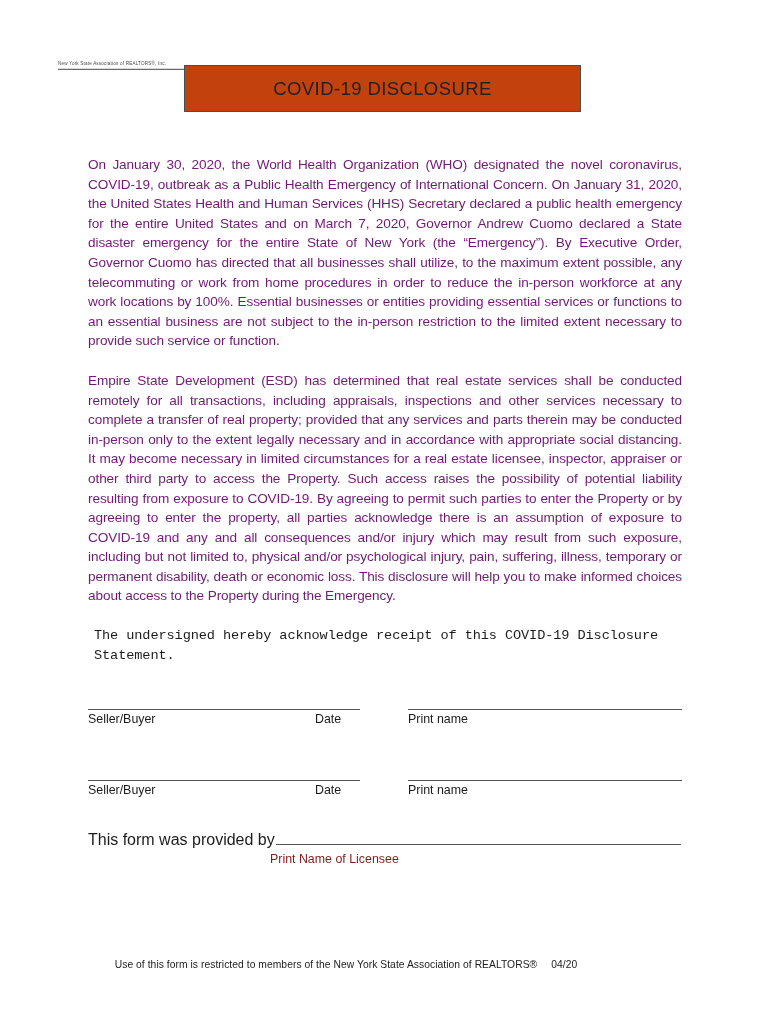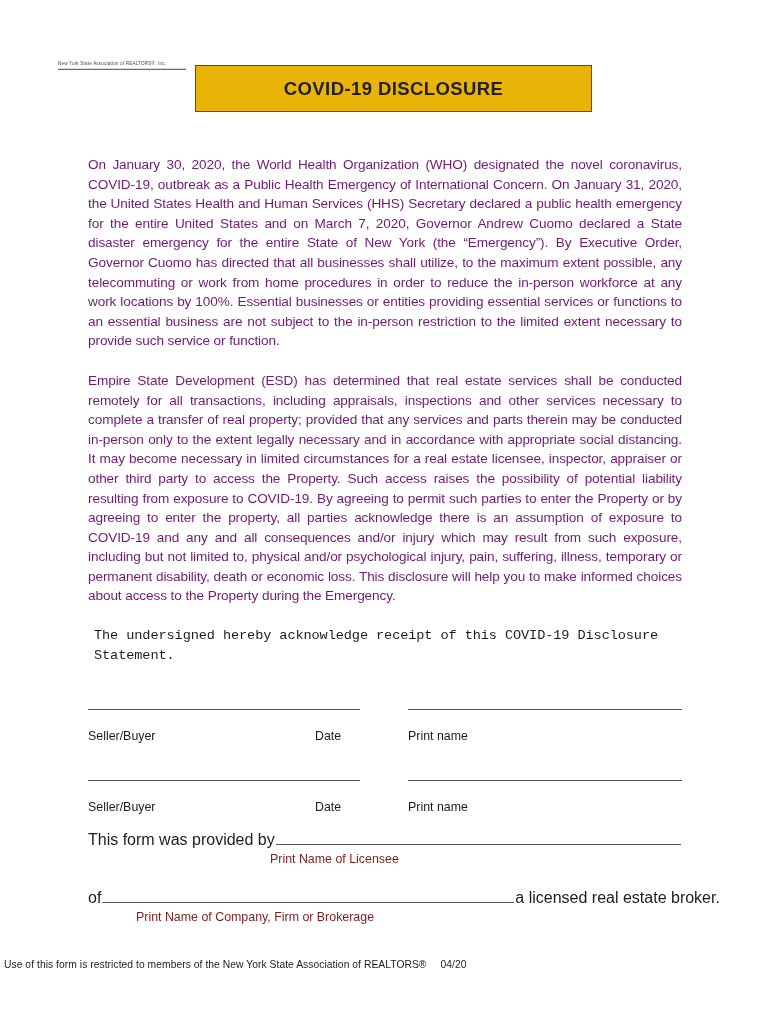--- a/index.html
+++ b/index.html
@@ -69,30 +69,29 @@
     white-space: nowrap;
     border-bottom: 1px solid #6b6b6b;
     padding-bottom: 1.5px;
     width: 128px;
     transform: scaleY(1.25);
     transform-origin: left top;
   }
 
   .title-box {
     position: absolute;
-    left: 137px;
+    left: 126px;
     top: 7px;
     width: 395px;
     height: 45px;
     border: 1.5px solid #4d4d4d;
     display: flex;
     align-items: center;
     justify-content: center;
-    background: #eab308;
-    font-weight: bold;
+    background: #c2410c;
   }
 
   .title-text {
     font-size: 18.5px;
     letter-spacing: 0.4px;
     color: #222;
     white-space: nowrap;
   }
 
   
@@ -147,21 +146,21 @@
   }
 
   .sig-labels {
     position: relative;
     height: 20px;
     margin-top: 2px;
   }
 
   .lbl {
     position: absolute;
-    top: 17px;
+    top: 0;
     font-size: 12.4px;
     color: #1c1c1c;
     white-space: nowrap;
   }
   .lbl.l-left  { left: 0px; }
   .lbl.l-date  { left: 227px; }
   .lbl.l-print { left: 0px; }
 
   
   .provided {
@@ -197,24 +196,24 @@
     white-space: nowrap;
   }
   .sub-label.licensee { padding-left: 182px; }
   .sub-label.company  { padding-left: 48px; }
 
   .of-block { margin-top: 23px; }
 
   
   .footer {
     position: absolute;
-    left: 4px;
+    left: 12px;
     top: 959px;
     width: 668px;
-    text-align: left;
+    text-align: center;
     font-size: 10.3px;
     color: #1c1c1c;
     letter-spacing: 0.05px;
   }
   .footer .ver { margin-left: 14px; }
 </style>
 </head>
 <body>
 
 <div class="page">
@@ -269,28 +268,20 @@
   </div>
 
   <div class="provided">
 
     <div class="prov-line">
       <span class="prov-text">This form was provided by</span>
       <span class="fill-rule"></span>
     </div>
     <div class="sub-label licensee">Print Name of Licensee</div>
 
-    <div class="of-block">
-      <div class="prov-line">
-        <span class="prov-text">of</span>
-        <span class="fill-rule fixed-of"></span>
-        <span class="prov-text">a licensed real estate broker.</span>
-      </div>
-      <div class="sub-label company">Print Name of Company, Firm or Brokerage</div>
-    </div>
 
   </div>
 
   <div class="footer">
     <span>Use of this form is restricted to members of the New York State Association of REALTORS®</span><span class="ver">04/20</span>
   </div>
 
 </div>
 
 </body></html>

